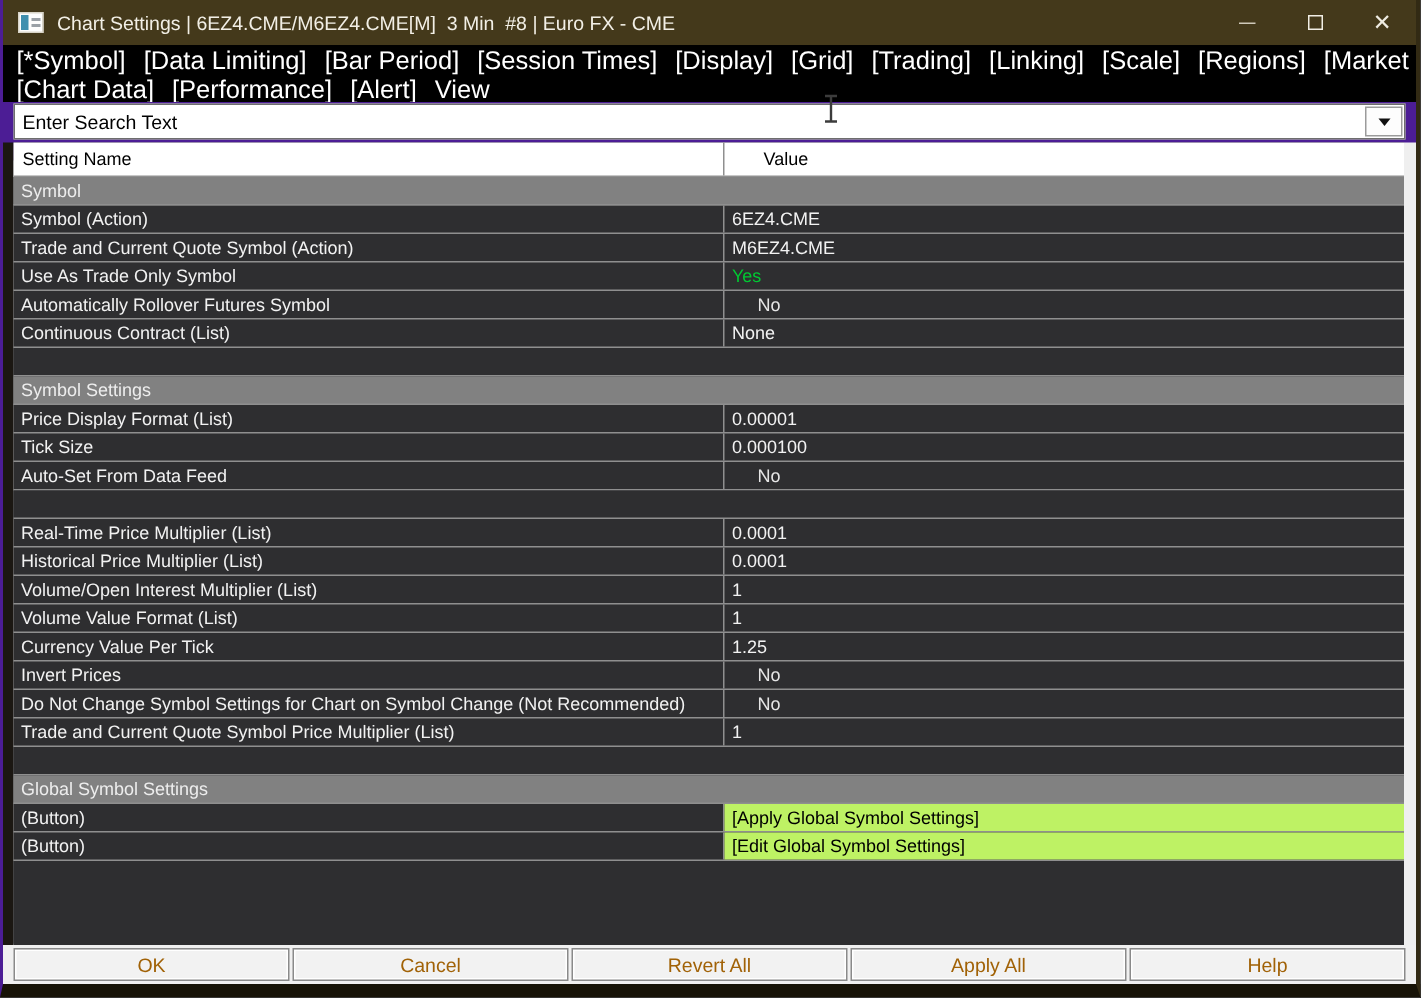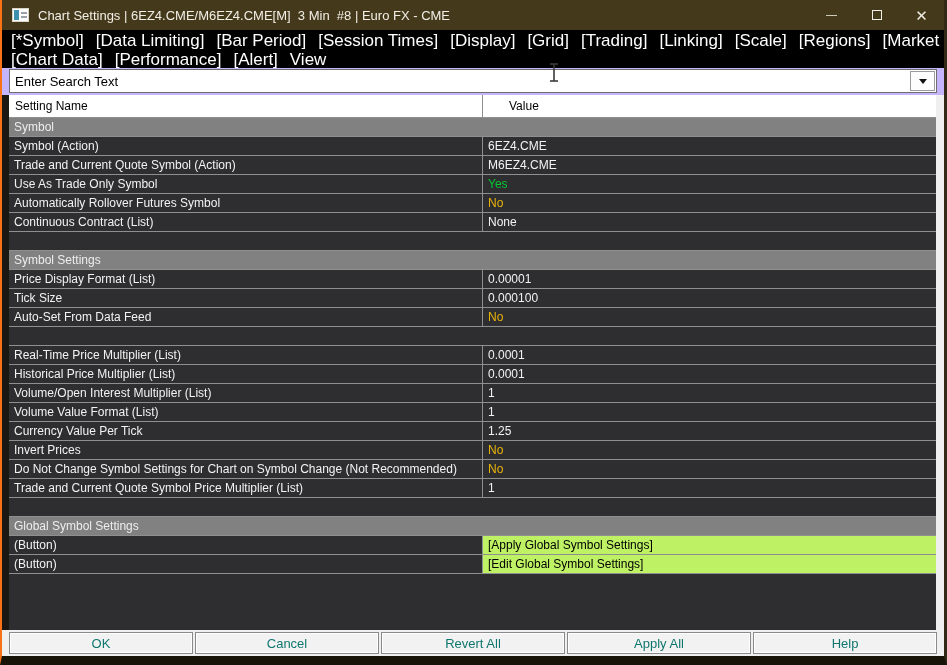--- a/index.html
+++ b/index.html
@@ -2,21 +2,21 @@
 <html><head>
 <meta charset="utf-8">
 <style>
   * { margin:0; padding:0; box-sizing:border-box; }
   html,body { width:947px; height:665px; background:#000; }
   body { font-family:"Liberation Sans", sans-serif; }
 
   .window {
     position:relative; width:947px; height:665px;
     background:#f0f0f0; overflow:hidden;
-    border-left:2px solid #f97316; border-right:3px solid #322a14; border-bottom:9px solid #171307;
+    border-left:2px solid #4c1d95; border-right:3px solid #322a14; border-bottom:9px solid #171307;
   }
   .inner { position:absolute; left:0; top:0; width:942px; height:656px; }
 
   
   .titlebar { position:absolute; left:0; top:0; width:942px; height:30px; background:#44391b;
               display:flex; align-items:center; color:#f2efe6; font-size:13px; }
   .app-icon { width:17px; height:14px; margin:0 9px 0 10px; background:#fdfdfd; border:1px solid #d8d4c8; position:relative; }
   .app-icon::before { content:""; position:absolute; left:1px; top:1px; width:5px; height:10px; background:#3f8fae; }
   .app-icon::after  { content:""; position:absolute; left:8px; top:3px; width:6px; height:2px; background:#9aa0a6; box-shadow:0 4px 0 #9aa0a6; }
   .title-text { white-space:pre; }
@@ -26,21 +26,21 @@
   .win-btn .max-glyph { width:10px; height:10px; border:1px solid #f1eee5; display:block; }
   .win-btn .close-glyph { font-size:15px; line-height:1; }
 
   
   .menubar { position:absolute; left:0; top:30px; width:942px; height:38px; background:#000;
              color:#fff; font-size:17px; padding:1px 0 0 3px; }
   .menu-row { height:19px; display:flex; align-items:center; }
   .menu-item { padding:0 6px; white-space:pre; cursor:default; }
 
   
-  .search-row { position:absolute; left:0; top:68px; width:942px; height:39px; background:#c4b5fd; }
+  .search-row { position:absolute; left:0; top:68px; width:942px; height:39px; background:#4c1d95; }
   .search-combo { position:absolute; left:7px; top:1px; width:928px; height:24px; background:#fff; border:1px solid #6e6e6e; }
   .search-input { position:absolute; left:0; top:0; width:100%; height:100%; border:0; outline:0; background:transparent;
                   font-family:"Liberation Sans",sans-serif; font-size:13px; color:#000; padding:0 28px 0 5px; }
   .combo-arrow { position:absolute; right:1px; top:1px; width:25px; height:20px; background:#fdfdfd;
                  border:1px solid #9b9b9b; display:flex; align-items:center; justify-content:center; }
   .combo-arrow::after { content:""; width:0; height:0; border-left:4px solid transparent; border-right:4px solid transparent; border-top:5px solid #111; }
 
   
   .left-gutter  { position:absolute; left:0; top:95px; width:7px; height:535px; background:#1b1712; }
   .right-gutter { position:absolute; left:934px; top:95px; width:8px; height:535px; background:#efefef; }
@@ -56,29 +56,29 @@
 
   .row.section { background:#818181; color:#ededed; }
   .row.section .cell-name { width:auto; border-right:0; flex:1; }
 
   .row.spacer { background:#2e2e30; }
   .row.spacer .cell-name { border-right:0; flex:1; }
 
   .row.buttonrow .cell-value { background:#bef264; color:#000; }
 
   .val-green { color:#00c832; }
-  .val-red   { color:#eab308; }
+  .val-red   { color:#e5e5e5;margin-left:17px; }
 
   .grid-filler { height:55px; background:#2e2e30; }
 
   
   .footer { position:absolute; left:0; top:630px; width:942px; height:26px; background:#f0f0f0;
             display:flex; align-items:center; padding:0 7px; gap:2px; }
   .footer-btn { flex:1; height:22px; background:#f2f2f2; border:1px solid #8a8a8a; box-shadow:inset 0 0 0 1px #fff;
-                font-family:"Liberation Sans",sans-serif; font-size:13px; color:#0f766e;
+                font-family:"Liberation Sans",sans-serif; font-size:13px; color:#a16207;
                 display:flex; align-items:center; justify-content:center; }
 
   
   .cursor-ibeam { position:absolute; left:545px; top:62px; width:14px; height:21px; pointer-events:none; }
 </style>
 </head>
 <body>
 
 <div class="window">
   <div class="inner">

